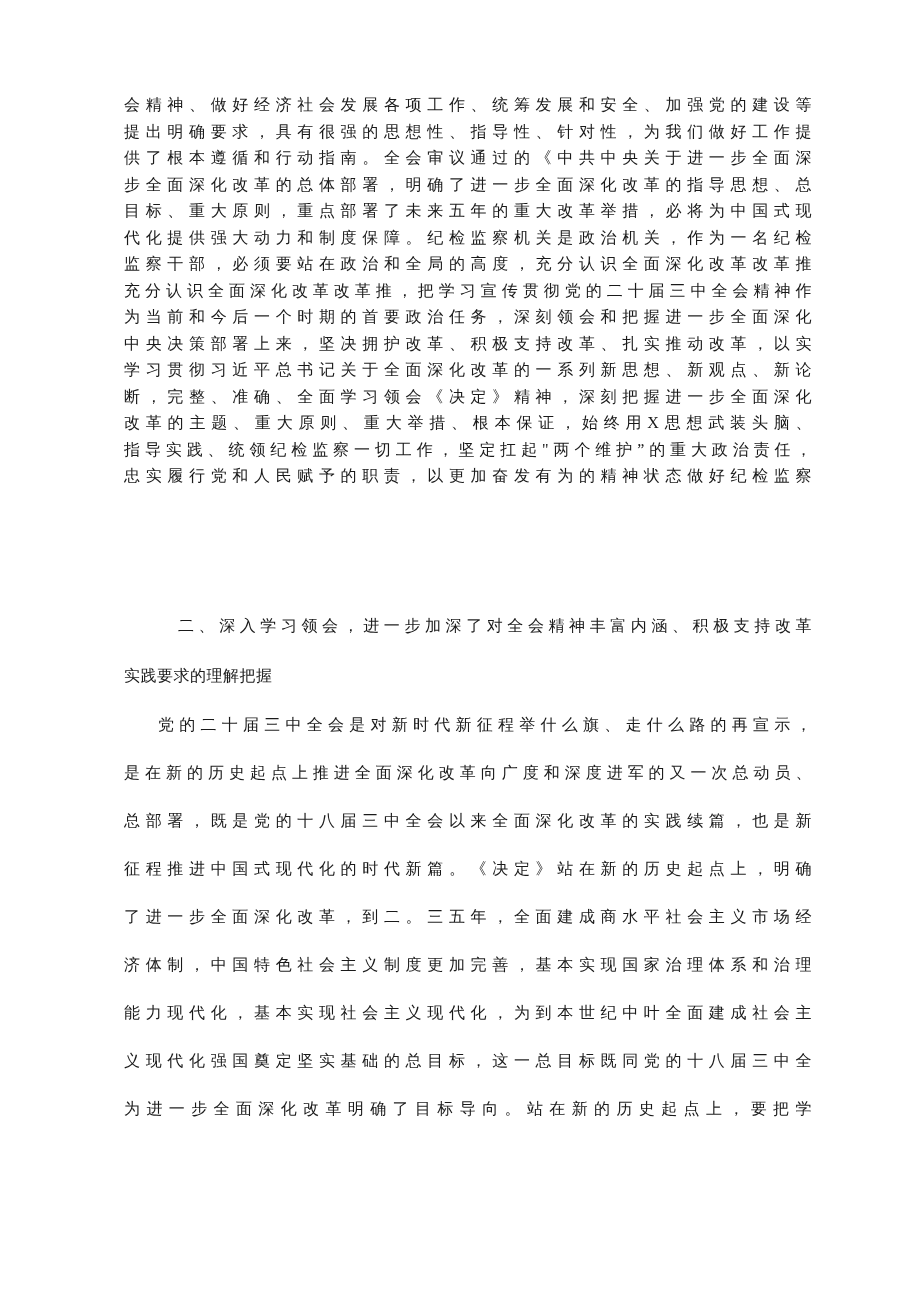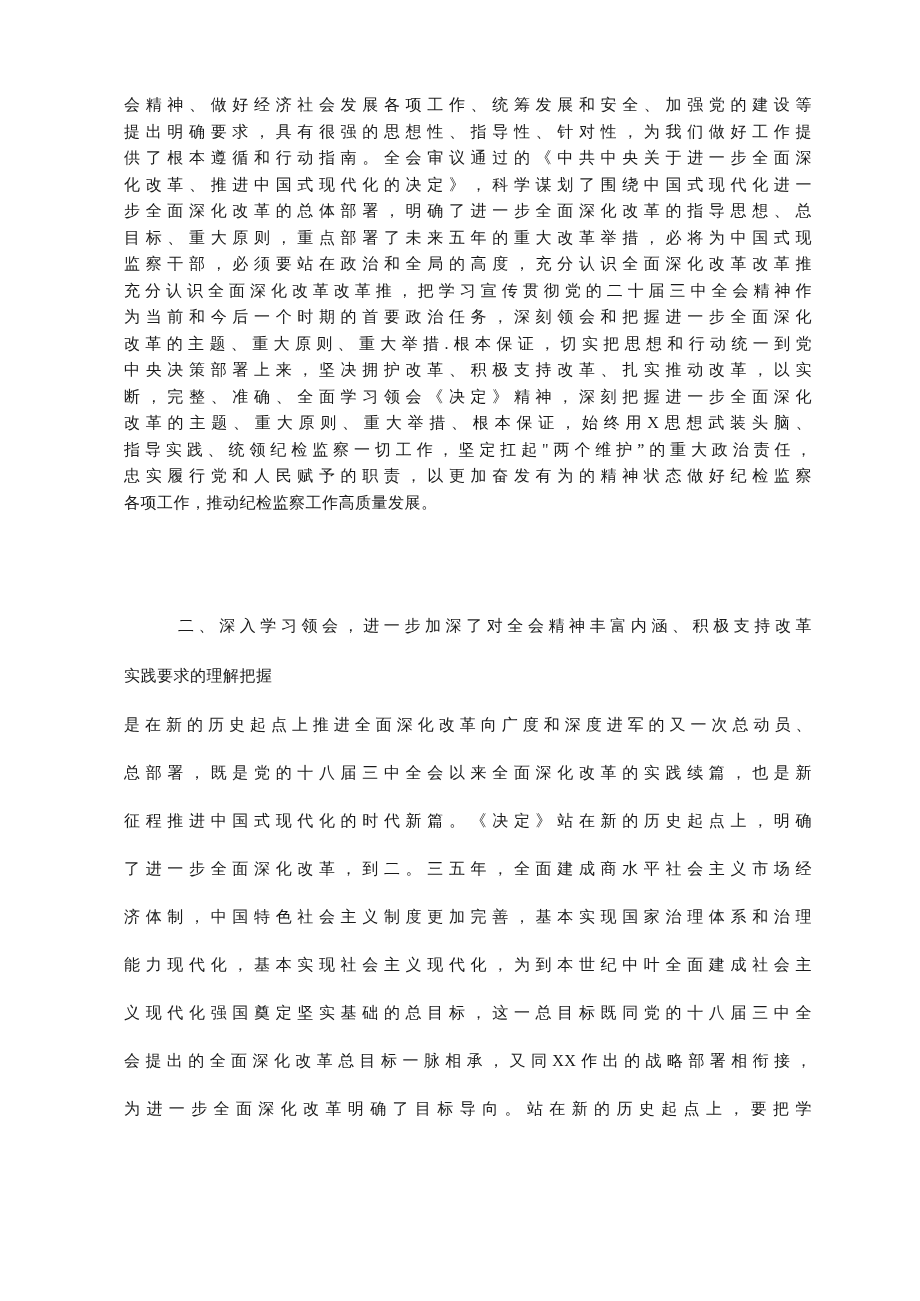--- a/index.html
+++ b/index.html
@@ -56,43 +56,42 @@
 </style>
 </head>
 <body>
 
 <div class="page" data-name="document-page">
   <div data-name="document-body">
       <div class="block" data-name="block-paragraph-continuation">
         <div class="line full" data-name="text-line">会精神、做好经济社会发展各项工作、统筹发展和安全、加强党的建设等</div>
         <div class="line full" data-name="text-line">提出明确要求，具有很强的思想性、指导性、针对性，为我们做好工作提</div>
         <div class="line full" data-name="text-line">供了根本遵循和行动指南。全会审议通过的《中共中央关于进一步全面深</div>
-        <div class="line full" data-name="text-line">化改革、推进中国式现代化的决定》，科学谋划了围绕中国式现代化进一</div>
         <div class="line full" data-name="text-line">步全面深化改革的总体部署，明确了进一步全面深化改革的指导思想、总</div>
         <div class="line full" data-name="text-line">目标、重大原则，重点部署了未来五年的重大改革举措，必将为中国式现</div>
+        <div class="line full" data-name="text-line">代化提供强大动力和制度保障。纪检监察机关是政治机关，作为一名纪检</div>
         <div class="line full" data-name="text-line">监察干部，必须要站在政治和全局的高度，充分认识全面深化改革改革推</div>
         <div class="line full" data-name="text-line">充分认识全面深化改革改革推，把学习宣传贯彻党的二十届三中全会精神作</div>
         <div class="line full" data-name="text-line">为当前和今后一个时期的首要政治任务，深刻领会和把握进一步全面深化</div>
-        <div class="line full" data-name="text-line">改革的主题、重大原则、重大举措.根本保证，切实把思想和行动统一到党</div>
         <div class="line full" data-name="text-line">中央决策部署上来，坚决拥护改革、积极支持改革、扎实推动改革，以实</div>
+        <div class="line full" data-name="text-line">学习贯彻习近平总书记关于全面深化改革的一系列新思想、新观点、新论</div>
         <div class="line full" data-name="text-line">断，完整、准确、全面学习领会《决定》精神，深刻把握进一步全面深化</div>
         <div class="line full" data-name="text-line">改革的主题、重大原则、重大举措、根本保证，始终用X思想武装头脑、</div>
         <div class="line full" data-name="text-line">指导实践、统领纪检监察一切工作，坚定扛起"两个维护”的重大政治责任，</div>
         <div class="line full" data-name="text-line">忠实履行党和人民赋予的职责，以更加奋发有为的精神状态做好纪检监察</div>
-        <div class="line" data-name="text-line">各项工作，推动纪检监察工作高质量发展。</div>
       </div>
       <div class="block" data-name="block-section-heading">
         <div class="line full first" data-name="text-line">二、深入学习领会，进一步加深了对全会精神丰富内涵、积极支持改革</div>
         <div class="line" data-name="text-line">实践要求的理解把握</div>
       </div>
       <div class="block" data-name="block-paragraph">
+        <div class="line full first" data-name="text-line">党的二十届三中全会是对新时代新征程举什么旗、走什么路的再宣示，</div>
         <div class="line full" data-name="text-line">是在新的历史起点上推进全面深化改革向广度和深度进军的又一次总动员、</div>
         <div class="line full" data-name="text-line">总部署，既是党的十八届三中全会以来全面深化改革的实践续篇，也是新</div>
         <div class="line full" data-name="text-line">征程推进中国式现代化的时代新篇。《决定》站在新的历史起点上，明确</div>
         <div class="line full" data-name="text-line">了进一步全面深化改革，到二。三五年，全面建成商水平社会主义市场经</div>
         <div class="line full" data-name="text-line">济体制，中国特色社会主义制度更加完善，基本实现国家治理体系和治理</div>
         <div class="line full" data-name="text-line">能力现代化，基本实现社会主义现代化，为到本世纪中叶全面建成社会主</div>
         <div class="line full" data-name="text-line">义现代化强国奠定坚实基础的总目标，这一总目标既同党的十八届三中全</div>
-        <div class="line full" data-name="text-line">会提出的全面深化改革总目标一脉相承，又同XX作出的战略部署相衔接，</div>
         <div class="line full" data-name="text-line">为进一步全面深化改革明确了目标导向。站在新的历史起点上，要把学</div>
       </div>
     </div>
 </div>
 
 </body></html>

